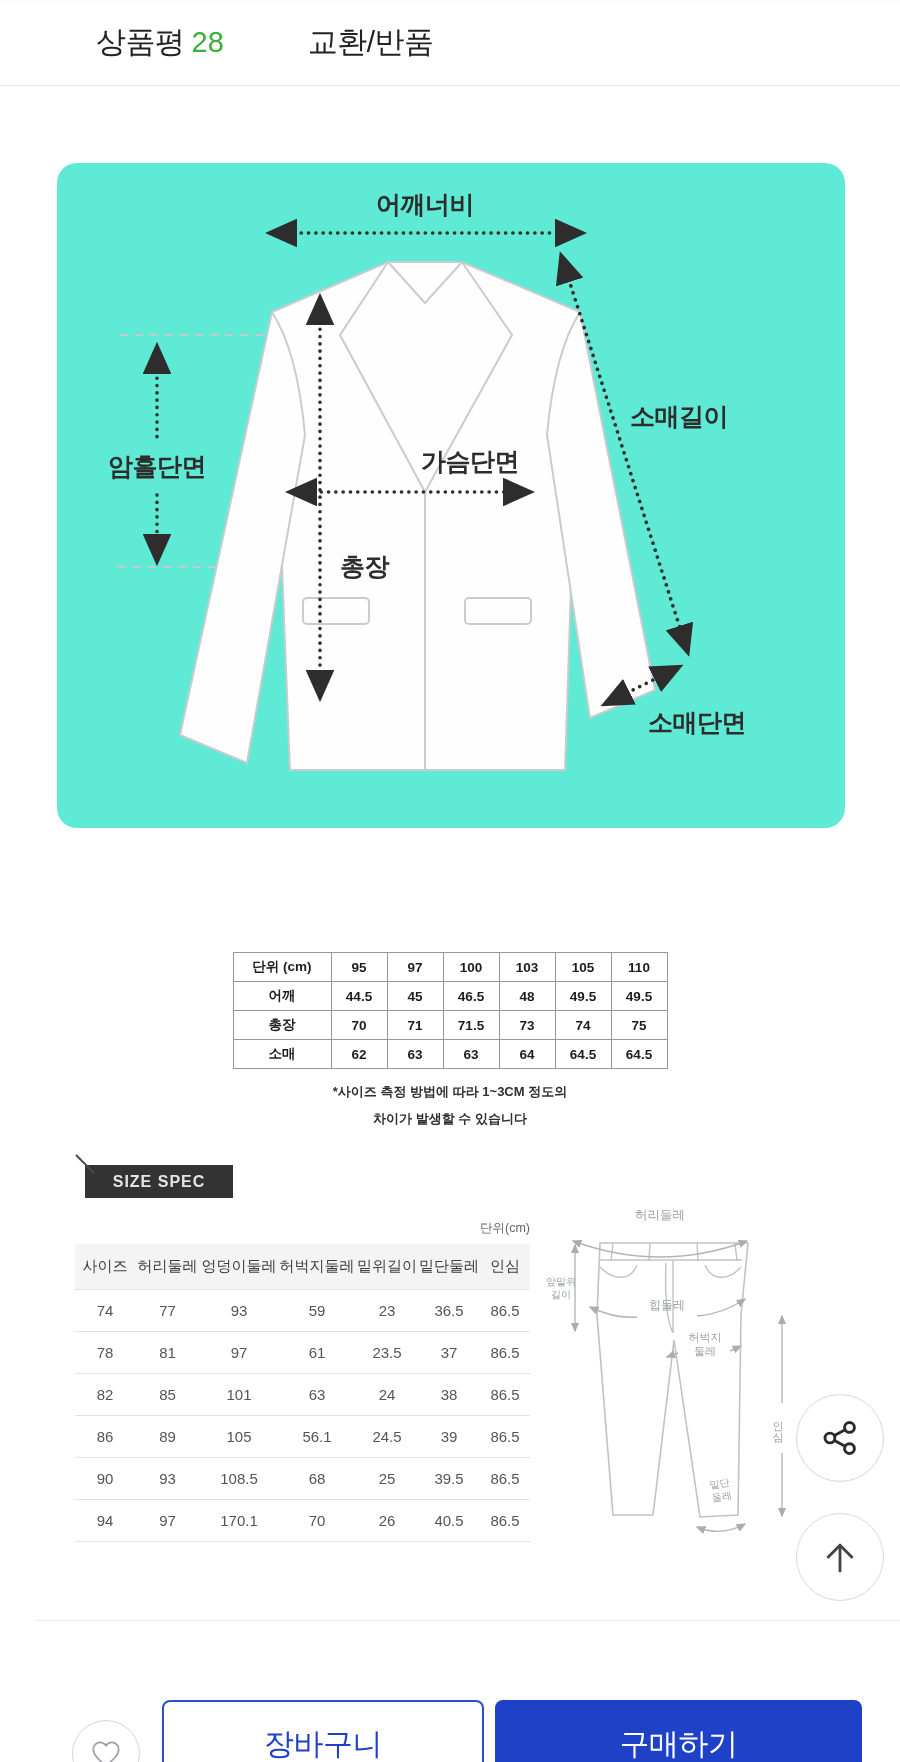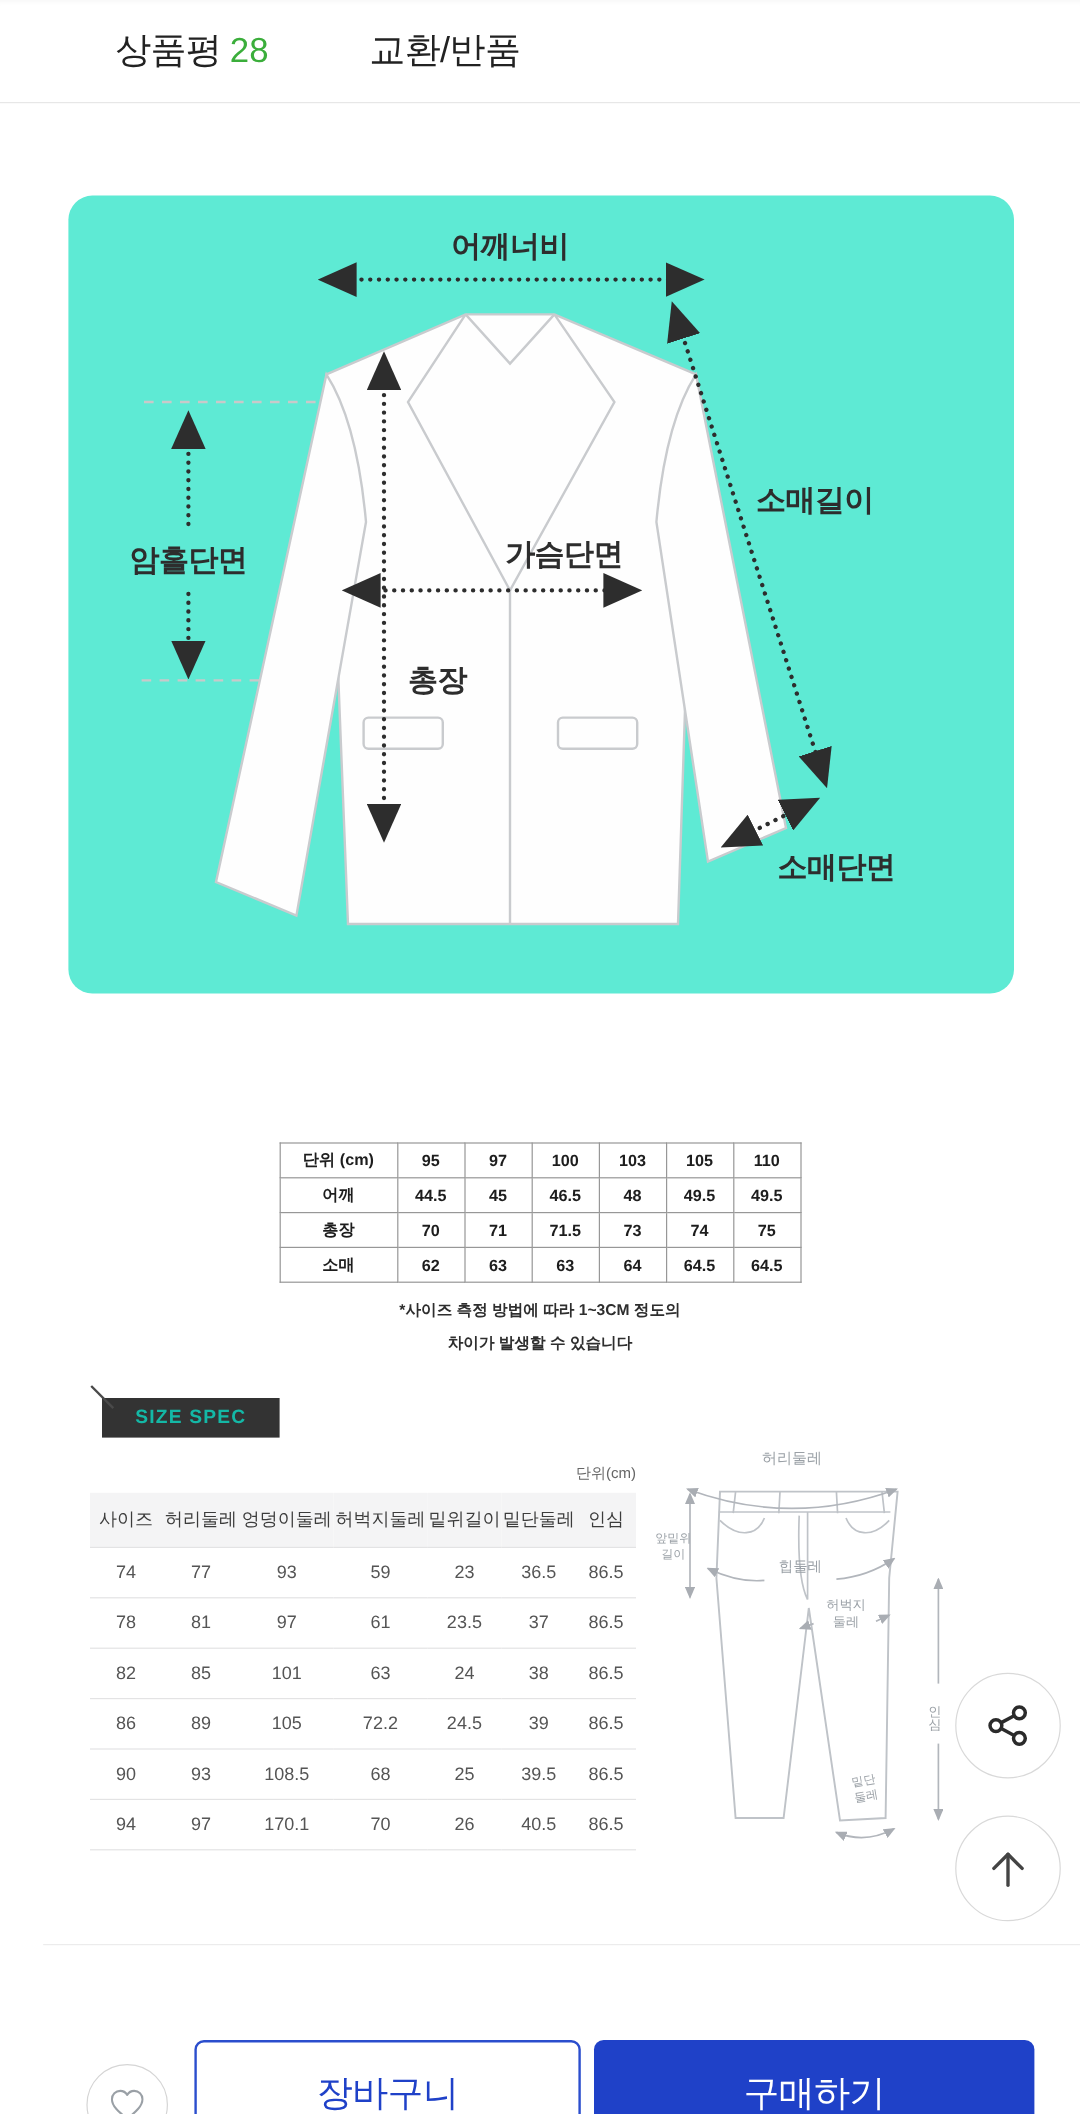--- a/index.html
+++ b/index.html
@@ -31,21 +31,21 @@
   .jtable { border-collapse:collapse; margin:0 auto; }
   .jtable td { border:1px solid #979797; font-size:13.5px; font-weight:bold; color:#1d1d1d;
                text-align:center; height:18px; padding:5px; }
   .jtable td:first-child { width:98px; }
   .jtable td { width:56px; }
   .jnote { margin-top:9px; font-size:13px; font-weight:bold; color:#2e2e2e; line-height:27px; }
 
   
   .spec { position:absolute; top:1160px; left:0; right:0; height:400px; }
   .badge { position:absolute; left:85px; top:5px; width:148px; height:33px; background:#333;
-           color:#14b8a6; font-size:16px; font-weight:bold; letter-spacing:1px;
+           color:#e5e5e5; font-size:16px; font-weight:bold; letter-spacing:1px;
            display:flex; align-items:center; justify-content:center; }
   .badge-slash { position:absolute; left:-9px; top:-11px; width:26px; height:2px;
                  background:#4a4a4a; transform:rotate(45deg); transform-origin:left center; }
   .unit-label { position:absolute; left:430px; top:60px; width:100px; text-align:right;
                 font-size:12.5px; color:#666; }
   .ptable { position:absolute; left:75px; top:84px; width:455px; border-collapse:collapse;
             border-bottom:1px solid #e3e3e4; }
   .ptable th { background:#f4f4f5; font-size:15px; font-weight:normal; color:#3c3c3c; padding:13px 0; }
   .ptable td { font-size:15px; color:#555; text-align:center; padding:12px 0; border-top:1px solid #e3e3e4; }
   .ptable col.c1{width:60px}.ptable col.c2{width:65px}.ptable col.c3{width:78px}
@@ -232,21 +232,21 @@
             <td>101</td>
             <td>63</td>
             <td>24</td>
             <td>38</td>
             <td>86.5</td>
           </tr>
           <tr>
             <td>86</td>
             <td>89</td>
             <td>105</td>
-            <td>72.2</td>
+            <td>56.1</td>
             <td>24.5</td>
             <td>39</td>
             <td>86.5</td>
           </tr>
           <tr>
             <td>90</td>
             <td>93</td>
             <td>108.5</td>
             <td>68</td>
             <td>25</td>

